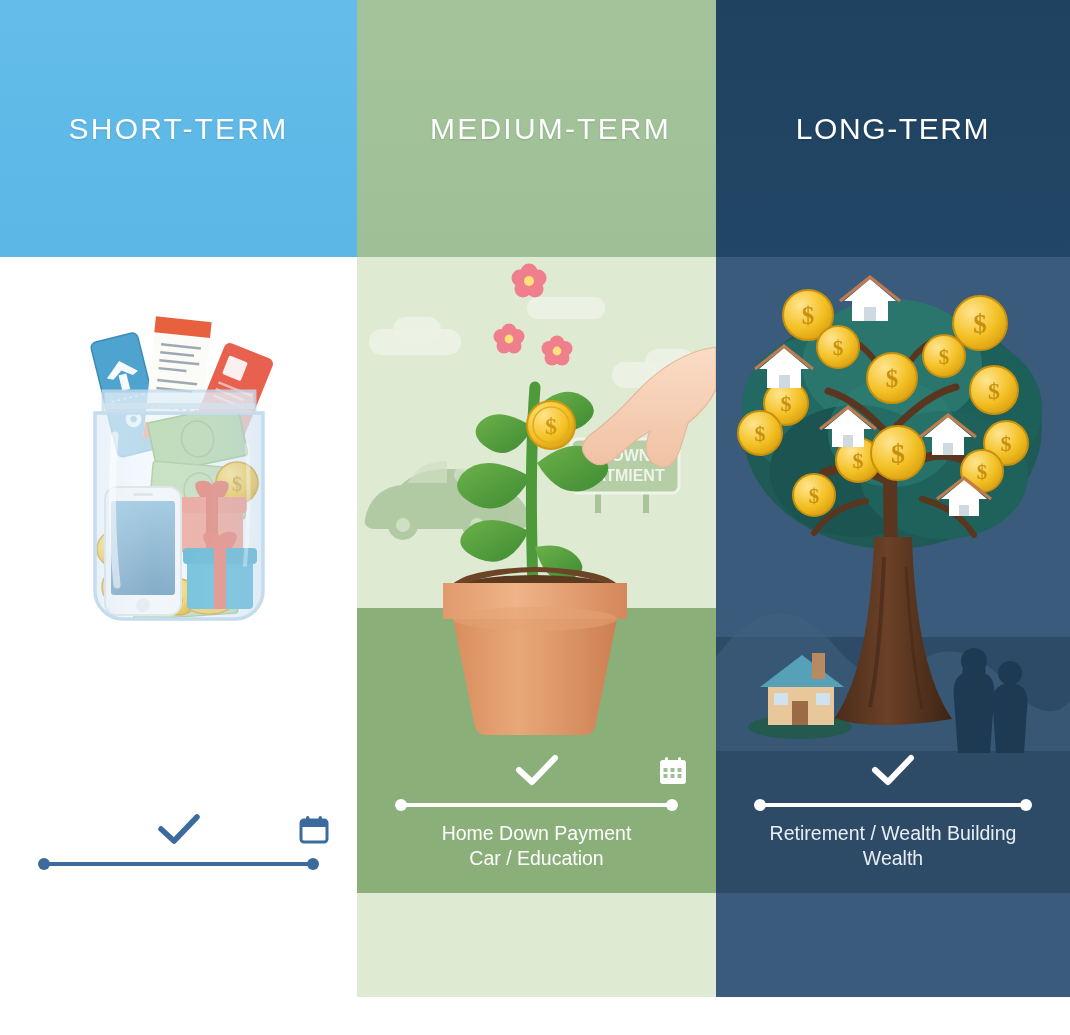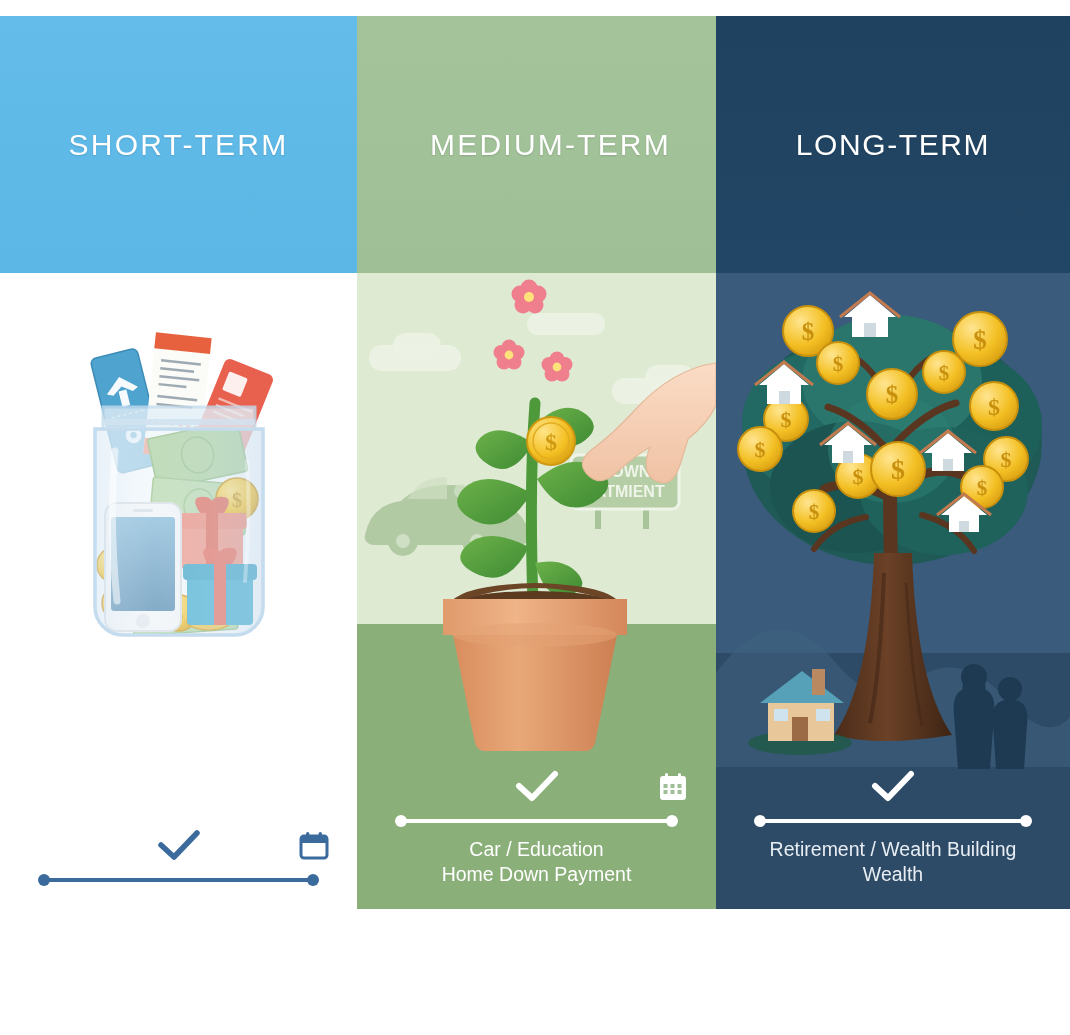--- a/index.html
+++ b/index.html
@@ -1,20 +1,20 @@
 <!DOCTYPE html>
 <html><head>
 <meta charset="utf-8">
 <style>
   html,body{margin:0;padding:0;background:#fff;}
   body{width:1070px;height:1035px;font-family:"Liberation Sans",sans-serif;overflow:hidden;}
   .page{position:relative;width:1070px;height:1035px;overflow:hidden;}
 
   
-  .columns{position:absolute;left:0;top:16px;width:1070px;height:893px;display:flex;}
+  .columns{position:absolute;left:0;top:0;width:1070px;height:997px;display:flex;}
   .col{position:relative;overflow:hidden;}
   .col-short{width:357px;background:#ffffff;}
   .col-medium{width:359px;background:#dfead3;}
   .col-long{width:354px;background:#3a5b7c;}
 
   .header{position:relative;height:257px;display:flex;align-items:center;justify-content:center;}
   .header-short{background:linear-gradient(180deg,#63bce9 0%,#5cb7e6 100%);}
   .header-medium{background:linear-gradient(180deg,#a4c39b 0%,#9fc096 100%);padding-left:28px;}
   .header-long{background:linear-gradient(180deg,#1f4260 0%,#224665 100%);}
   .header-title{color:#ffffff;font-size:30px;letter-spacing:2.2px;font-weight:400;
@@ -355,22 +355,22 @@
                 </g>
               </svg>
             </span>
           </div>
           <div class="line-wrap">
             <span class="dot l"></span>
             <span class="line"></span>
             <span class="dot r"></span>
           </div>
           <div class="goal-text">
+            <div>Home Down Payment</div>
             <div>Car / Education</div>
-            <div>Home Down Payment</div>
           </div>
         </div>
       </div>
     </div>
 
     <div class="col col-long">
       <div class="header header-long">
         <div class="header-title">LONG-TERM</div>
       </div>
       <div class="body">

